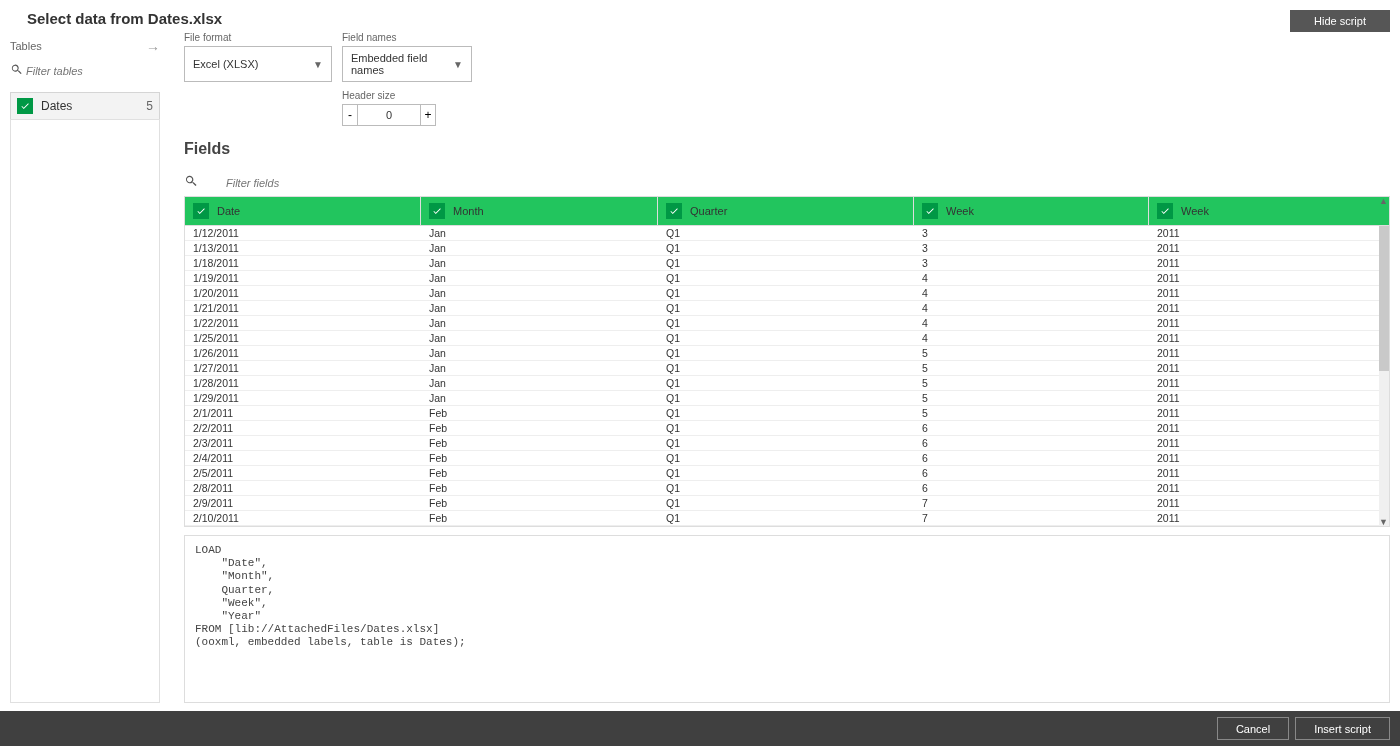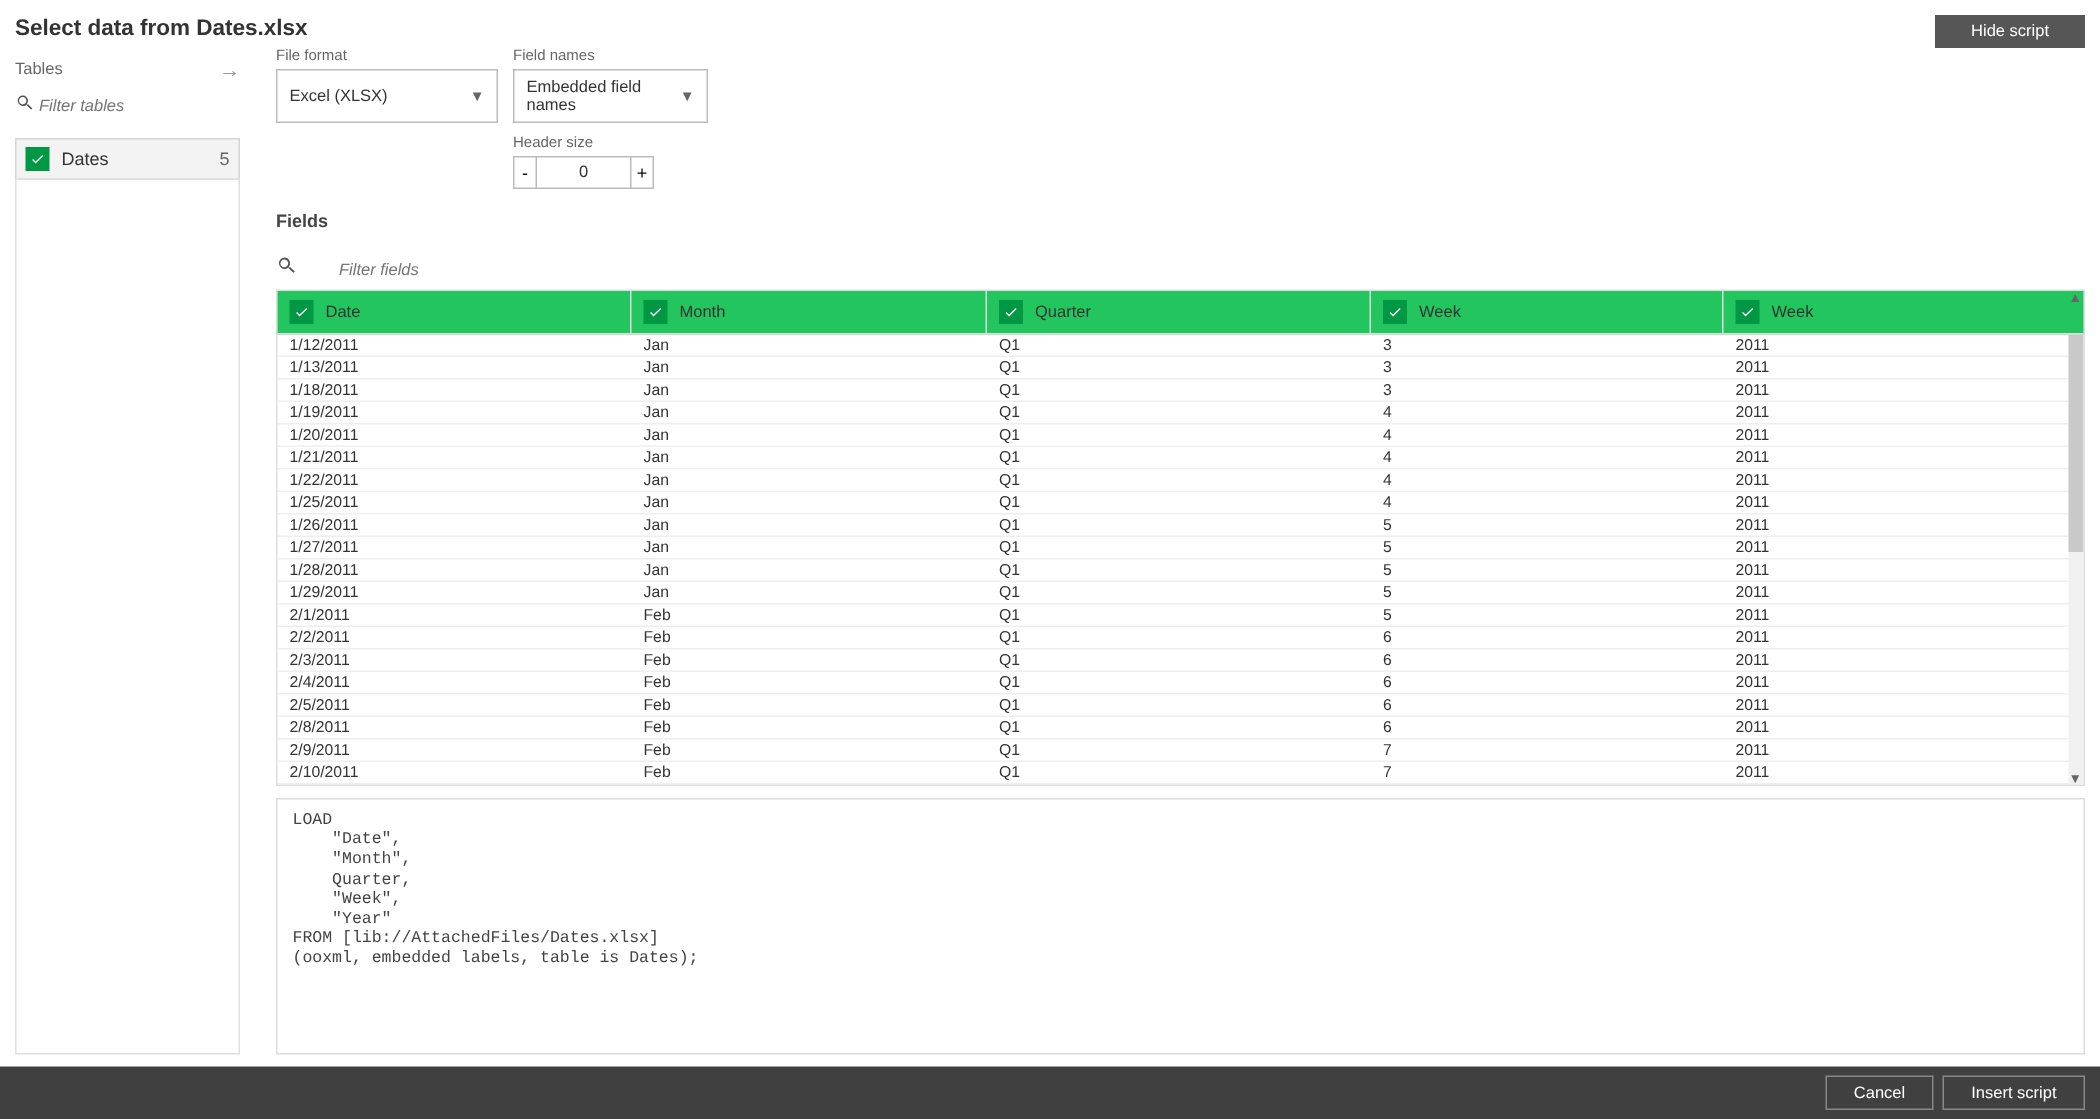--- a/index.html
+++ b/index.html
@@ -1,18 +1,18 @@
 <!DOCTYPE html>
 <html><head>
 <meta charset="utf-8">
 <style>
   * { box-sizing: border-box; font-family: Arial, Helvetica, sans-serif; }
   html, body { margin:0; padding:0; width:1400px; height:746px; background:#fff; color:#333; }
   body { display:flex; flex-direction:column; }
-  .header-row { display:flex; align-items:flex-start; padding:10px 10px 0 10px; }
+  .header-row { display:flex; align-items:flex-start; padding:10px 10px 0 27px; }
   .title { font-size:15px; font-weight:600; color:#333; flex:0 0 auto; }
   .hide-script { margin-left:auto; background:#565656; color:#fff; border:none; height:22px; padding:0 24px; font-size:11px; cursor:pointer; }
   .main { display:flex; flex:1 1 auto; padding:0 10px 8px 10px; min-height:0; }
   .left-pane { width:150px; display:flex; flex-direction:column; }
   .tables-hdr { display:flex; align-items:center; font-size:11px; color:#666; margin-top:6px; }
   .arrow-right { margin-left:auto; color:#999; font-size:14px; }
   .filter-tables { display:flex; align-items:center; margin-top:8px; }
   .filter-tables svg { width:13px; height:13px; fill:#555; }
   .filter-tables input { border:none; font-size:11px; font-style:italic; color:#999; outline:none; margin-left:1px; width:100px; }
   .table-item { margin-top:12px; background:#f3f3f3; border:1px solid #d5d5d5; height:28px; display:flex; align-items:center; padding:0 6px; font-size:12px; }
@@ -25,21 +25,21 @@
   .ctrl-group { display:flex; flex-direction:column; }
   .ctrl-label { font-size:10px; color:#666; margin-bottom:3px; }
   .select { border:1px solid #bbb; height:36px; display:flex; align-items:center; padding:0 8px; font-size:11px; color:#333; background:#fff; cursor:pointer; }
   .select.ff { width:148px; }
   .select.fn { width:130px; }
   .select .caret { margin-left:auto; font-size:10px; color:#666; }
   .stepper { display:flex; height:22px; }
   .stepper button { width:16px; border:1px solid #bbb; background:#fff; font-size:12px; cursor:pointer; padding:0; }
   .stepper .val { width:62px; border-top:1px solid #bbb; border-bottom:1px solid #bbb; display:flex; align-items:center; justify-content:center; font-size:11px; }
   
-  .fields-label { font-size:12px; font-weight:600; color:#444; margin-top:14px; }
+  .fields-label { font-size:16px; font-weight:600; color:#444; margin-top:14px; }
   .filter-fields { display:flex; align-items:center; margin:16px 18px 4px 0; justify-content:flex-start;gap:20px; }
   .filter-fields svg { width:14px; height:14px; fill:#555; }
   .filter-fields input { border:none; font-size:11px; font-style:italic; color:#999; outline:none; margin-left:6px; width:80px; }
   
   .table-wrap { position:relative; border:1px solid #ddd; }
   .table-head { display:flex; background:#22c55e; border-bottom:1px solid #ddd; }
   .table-head .col { display:flex; align-items:center; padding:6px 8px; font-size:11px; gap:8px; border-right:1px solid #ddd; }
   .col.c-date   { width:236px; }
   .col.c-month  { width:237px; }
   .col.c-quart  { width:256px; }

